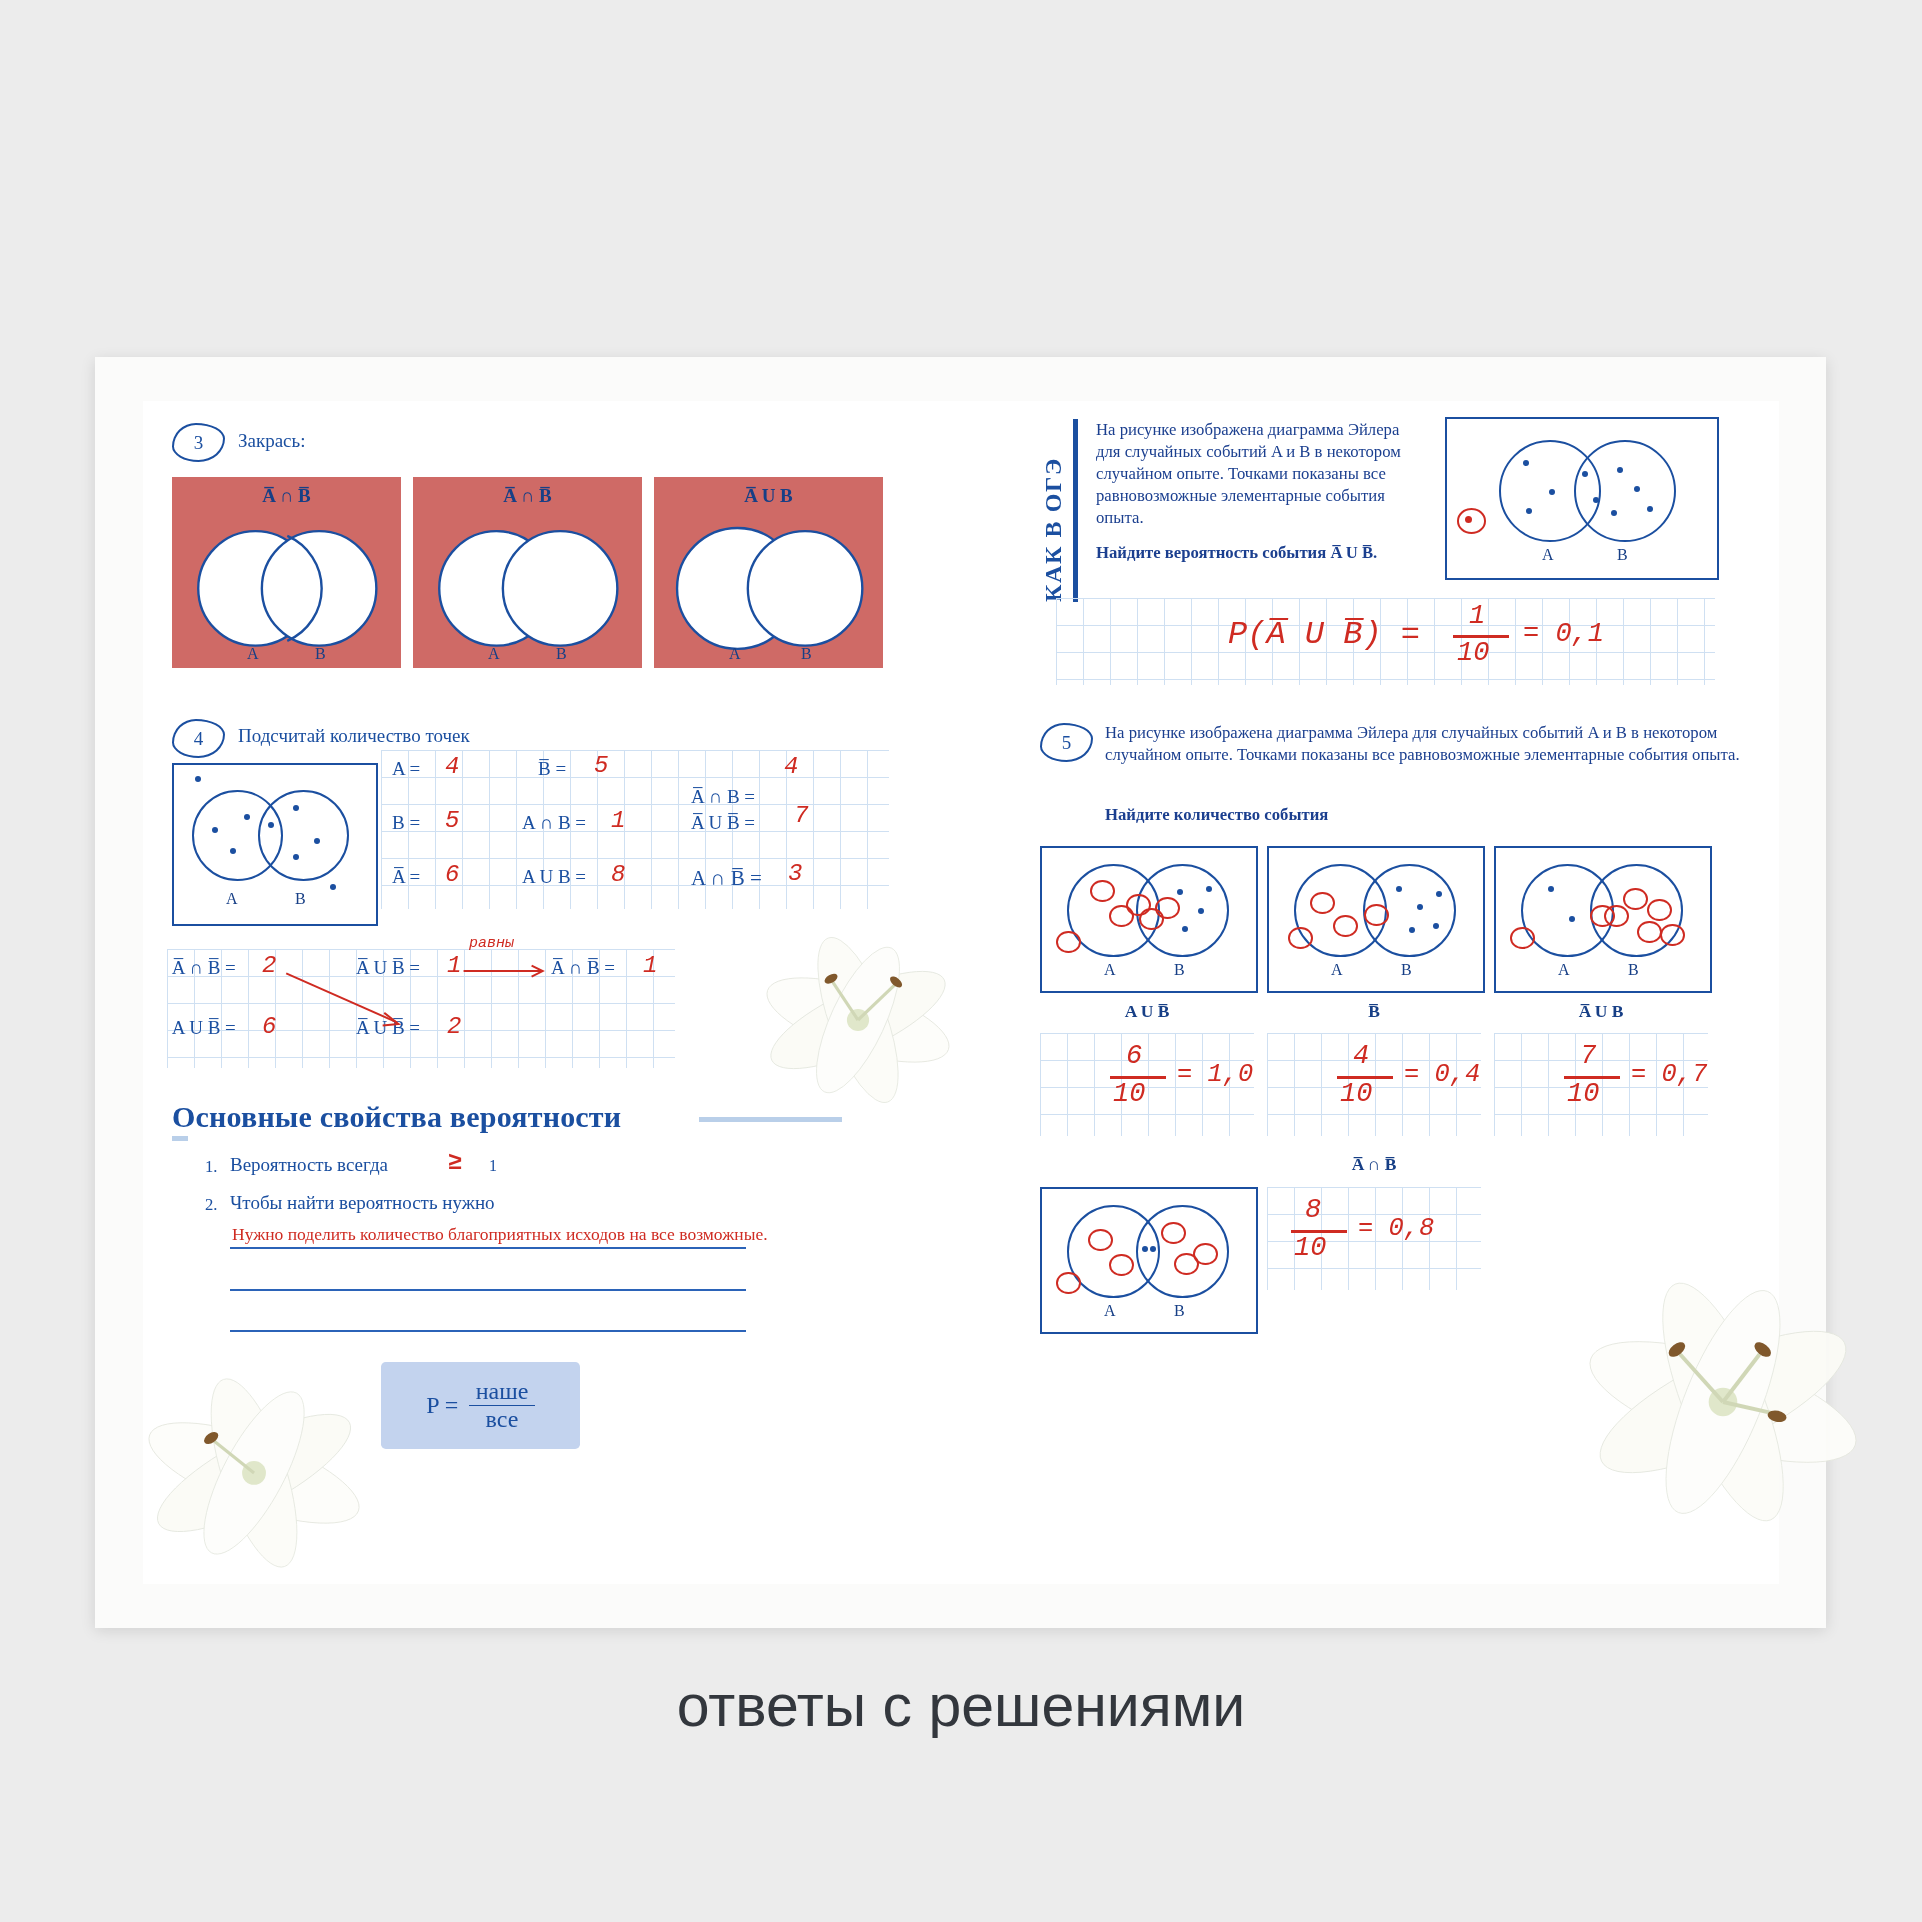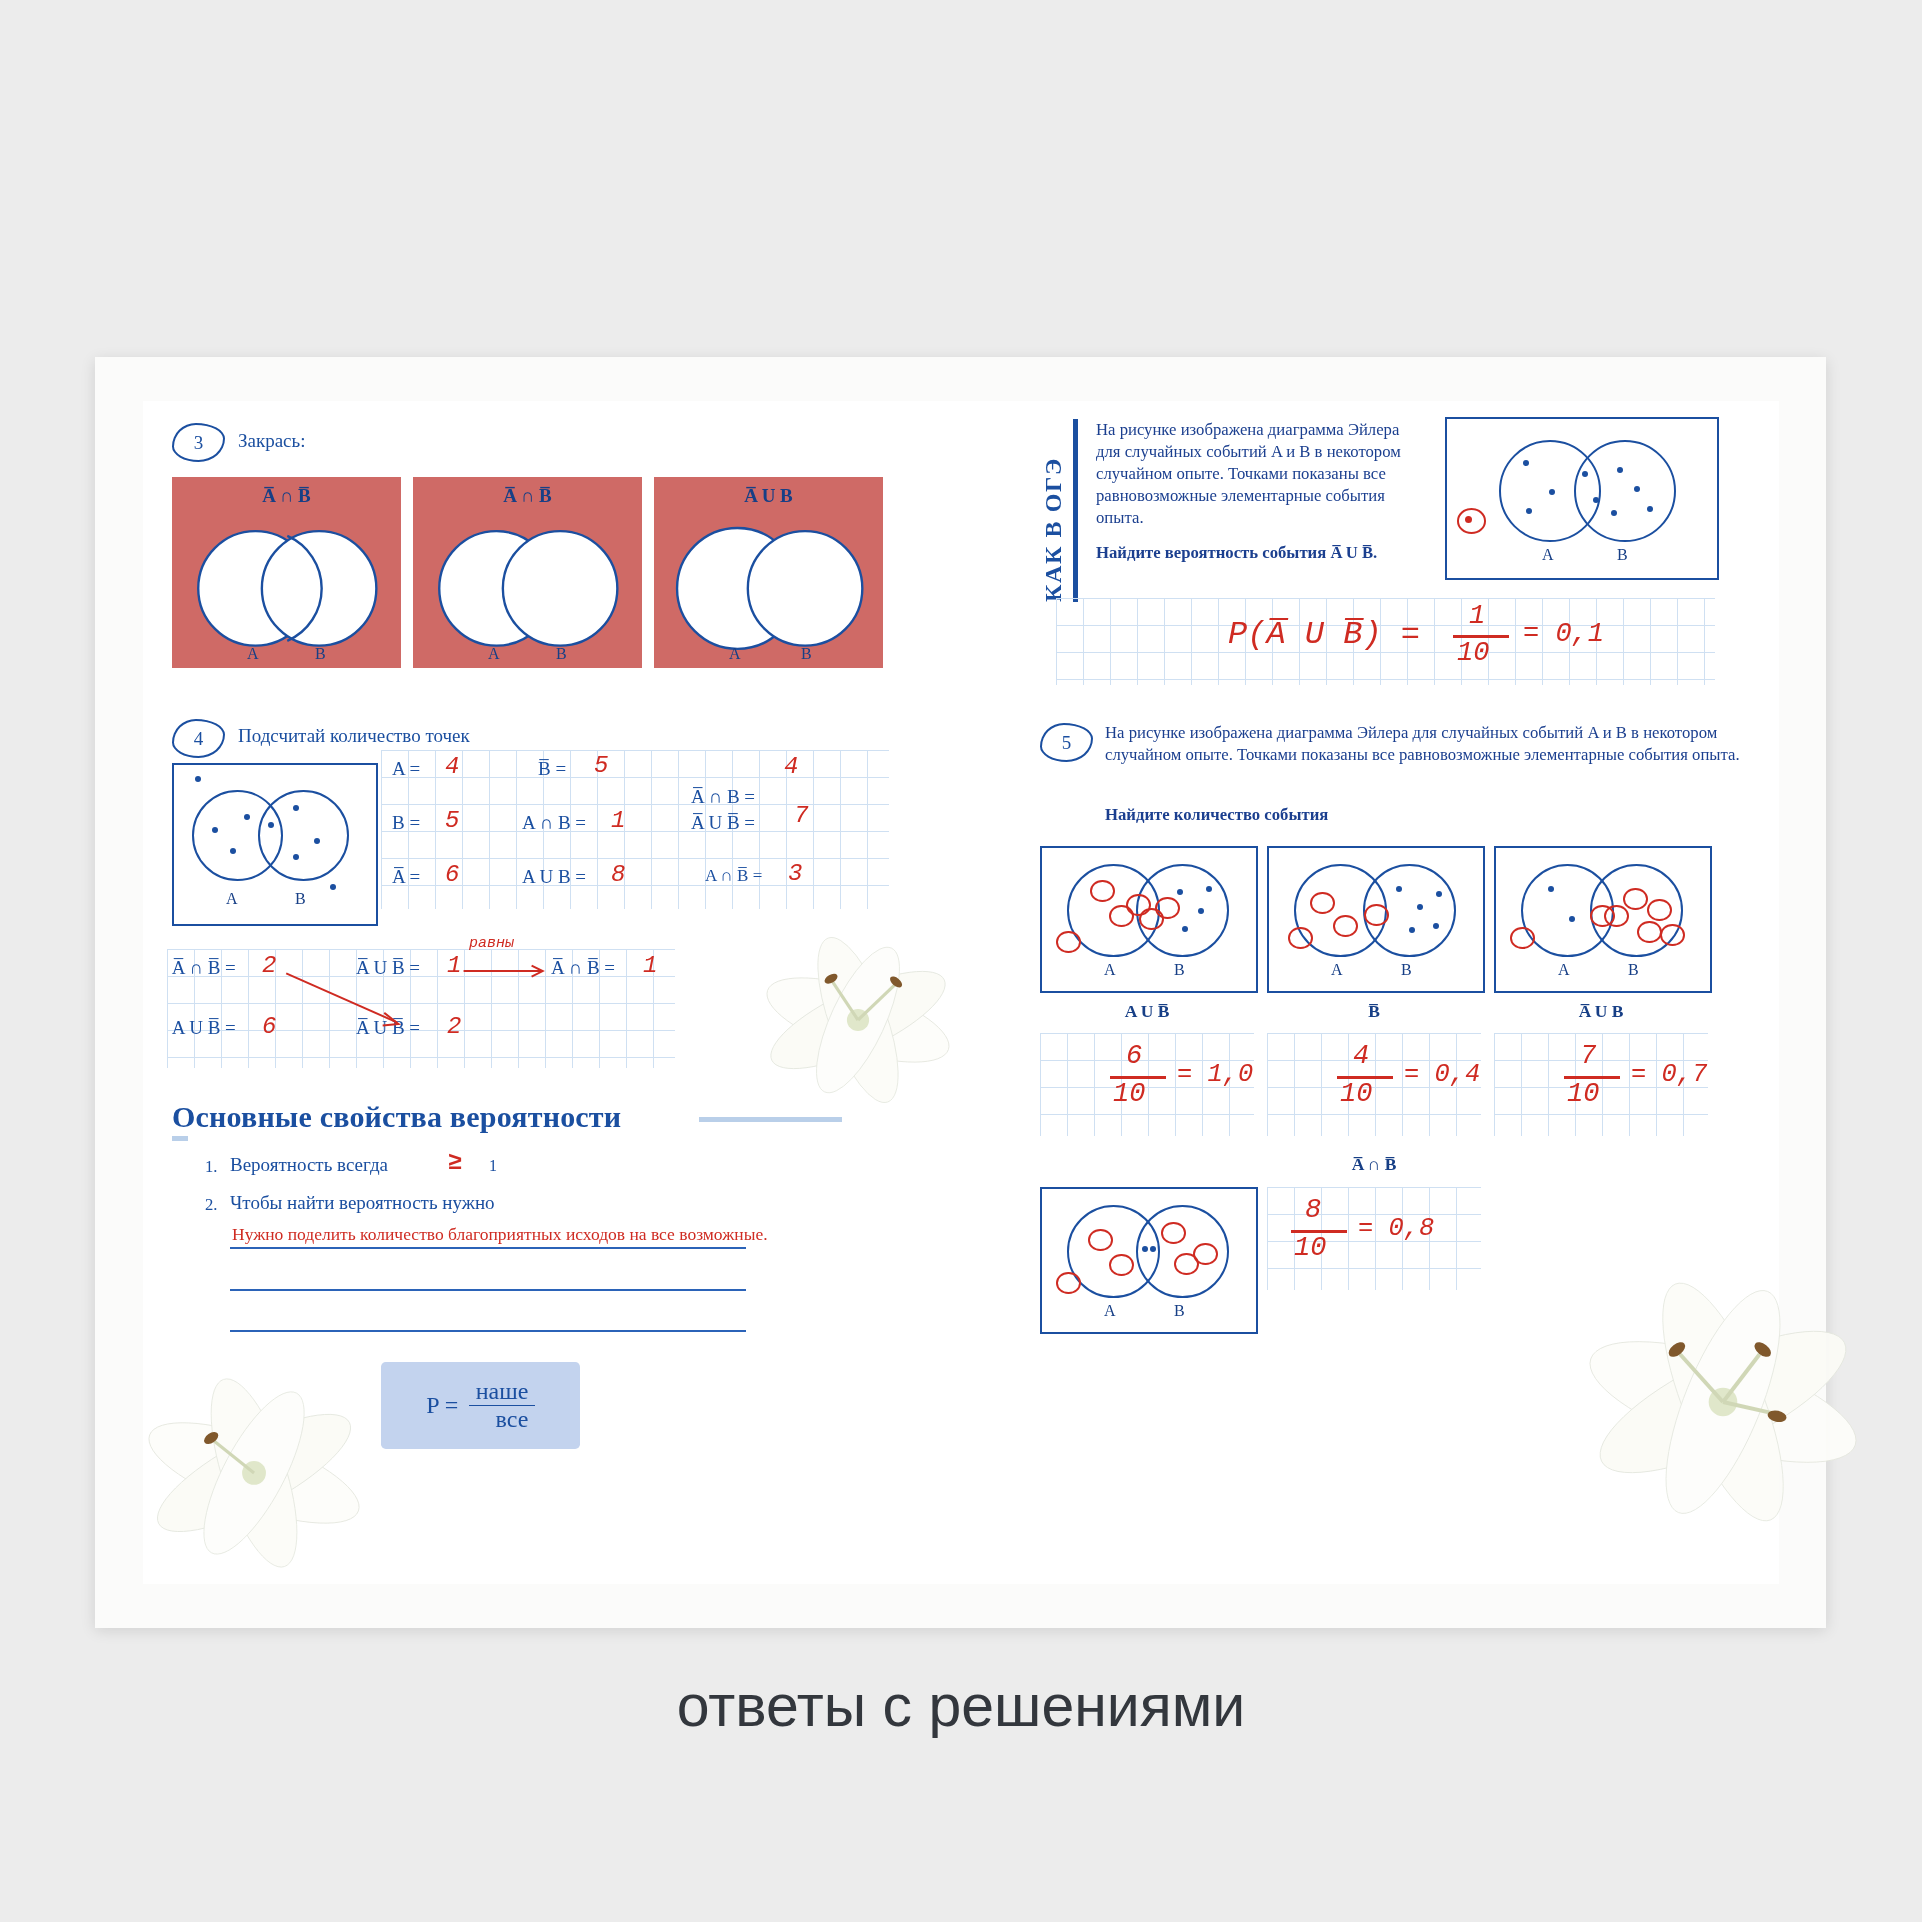--- a/index.html
+++ b/index.html
@@ -56,21 +56,21 @@
   .sect{
     position:absolute;color:#1b4fa0;font-size:30px;font-weight:bold;
     font-family:"Liberation Serif",serif;letter-spacing:0.2px;
   }
   .sect-rule{position:absolute;height:4.8px;background:#b9cfe9;}
 
   .formula-box{
     position:absolute;background:#c3d3ee;border-radius:4.8px;
     display:flex;align-items:center;justify-content:center;color:#1b4fa0;font-size:24px;
   }
-  .frac{display:inline-block;text-align:right;vertical-align:middle;}
+  .frac{display:inline-block;text-align:center;vertical-align:middle;}
   .frac .num{display:block;border-bottom:1.6px solid #1b4fa0;padding:0 6.4px;}
   .frac .den{display:block;padding:0 6.4px;}
 
   .vbox{position:absolute;border:2px solid #1b4fa0;background:#fff;}
   .circ{position:absolute;border:2px solid #1b4fa0;border-radius:50%;}
   .dot{position:absolute;width:6.4px;height:6.4px;border-radius:50%;background:#1b4fa0;}
   .rdot{position:absolute;width:7.1px;height:7.1px;border-radius:50%;background:#cf2b22;}
   .rcirc{position:absolute;border:2px solid #cf2b22;border-radius:50%;}
 
   .vert{
@@ -162,21 +162,21 @@
         <div class="t hand" style="left:64px;top:57px;font-size:24px;">5</div>
         <div class="t blue" style="left:141px;top:62px;font-size:19px;">A ∩ B =</div>
         <div class="t hand" style="left:230px;top:57px;font-size:24px;">1</div>
         <div class="t blue" style="left:310px;top:62px;font-size:19px;">A̅ U B̅ =</div>
         <div class="t hand" style="left:413px;top:52px;font-size:24px;">7</div>
 
         <div class="t blue" style="left:11px;top:116px;font-size:19px;">A̅ =</div>
         <div class="t hand" style="left:64px;top:111px;font-size:24px;">6</div>
         <div class="t blue" style="left:141px;top:116px;font-size:19px;">A U B =</div>
         <div class="t hand" style="left:230px;top:111px;font-size:24px;">8</div>
-        <div class="t blue" style="left:324px;top:116px;font-size:17px;">A ∩ B̅ =</div>
+        <div class="t blue" style="left:310px;top:116px;font-size:21px;">A ∩ B̅ =</div>
         <div class="t hand" style="left:407px;top:110px;font-size:24px;">3</div>
       </div>
 
       <div class="grid" style="position:absolute;left:24px;top:548px;width:508px;height:119px;">
         <div class="t blue" style="left:4.8px;top:8px;font-size:19px;">A̅ ∩ B̅ =</div>
         <div class="t hand" style="left:95px;top:3.2px;font-size:24px;">2</div>
         <div class="t blue" style="left:189px;top:8px;font-size:19px;">A̅ U B̅ =</div>
         <div class="t hand" style="left:280px;top:3.2px;font-size:24px;">1</div>
         <div class="t hand small" style="left:302px;top:-14.3px;">равны</div>
         <svg style="position:absolute;left:295px;top:11px;" width="87" height="20.6" viewBox="0 0 110 26">

